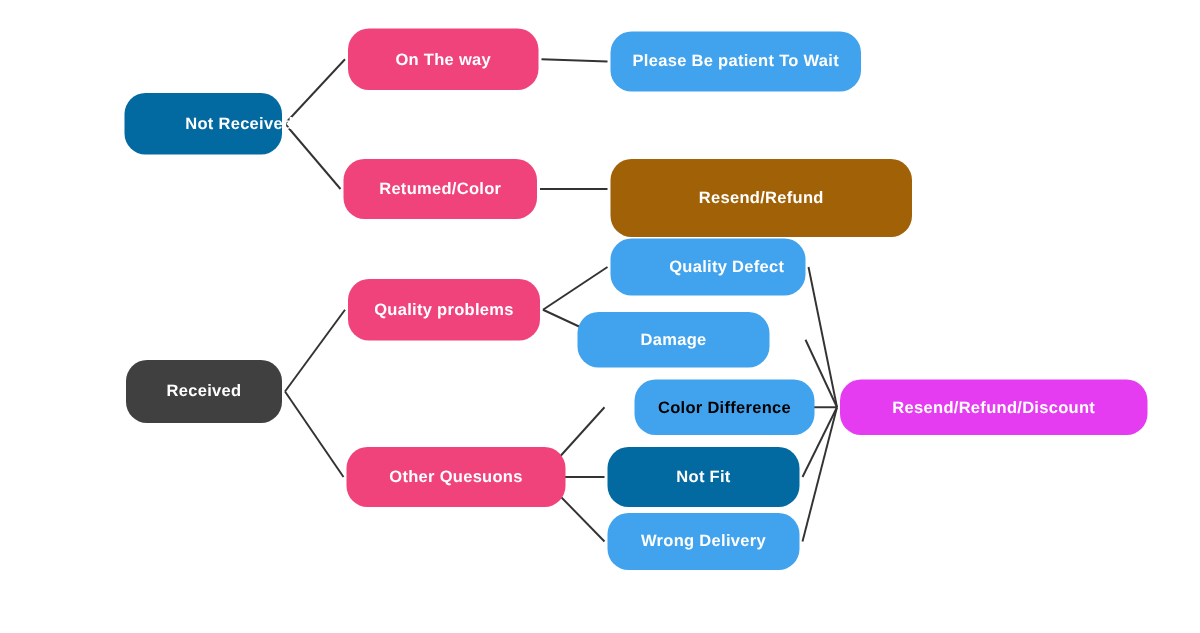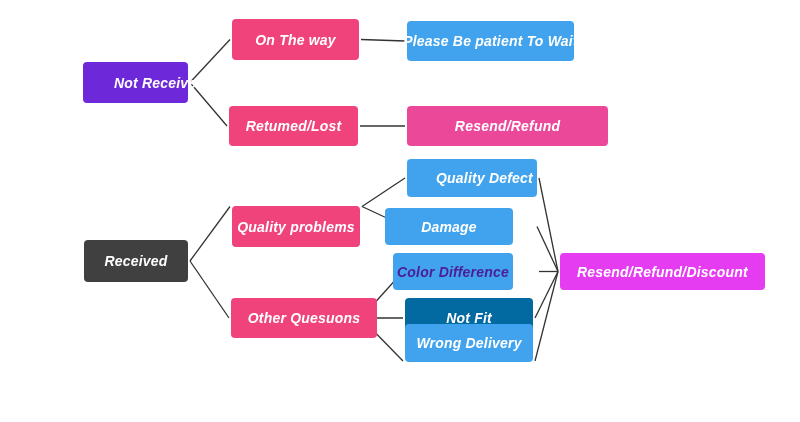--- a/index.html
+++ b/index.html
@@ -22,29 +22,28 @@
     width: 800px;
     height: 422px;
     z-index: 1;
   }
   .node {
     position: absolute;
     z-index: 2;
     display: flex;
     align-items: center;
     justify-content: center;
-    border-radius: 4px;
+    border-radius: 14px;
     color: #ffffff;
-    font-size: 14px;
+    font-size: 11px;
     font-weight: 700;
     letter-spacing: 0.2px;
     white-space: nowrap;
     box-sizing: border-box;
     text-align: center;
-    font-style: italic;
   }
 </style>
 </head>
 <body>
 
 <div class="canvas">
   <svg class="edges-svg" width="800" height="422" viewBox="0 0 800 422" xmlns="http://www.w3.org/2000/svg">
       <line x1="190" y1="82.5" x2="230" y2="39.5" stroke="#333333" stroke-width="1.3"></line>
       <line x1="190" y1="82.5" x2="227" y2="126" stroke="#333333" stroke-width="1.3"></line>
       <line x1="361" y1="39.5" x2="405" y2="41" stroke="#333333" stroke-width="1.3"></line>
@@ -56,28 +55,28 @@
       <line x1="361" y1="318" x2="403" y2="271.5" stroke="#333333" stroke-width="1.3"></line>
       <line x1="361" y1="318" x2="403" y2="318" stroke="#333333" stroke-width="1.3"></line>
       <line x1="361" y1="318" x2="403" y2="361" stroke="#333333" stroke-width="1.3"></line>
       <line x1="539" y1="178" x2="558" y2="271.5" stroke="#333333" stroke-width="1.3"></line>
       <line x1="537" y1="226.5" x2="558" y2="271.5" stroke="#333333" stroke-width="1.3"></line>
       <line x1="539" y1="271.5" x2="558" y2="271.5" stroke="#333333" stroke-width="1.3"></line>
       <line x1="535" y1="318" x2="558" y2="271.5" stroke="#333333" stroke-width="1.3"></line>
       <line x1="535" y1="361" x2="558" y2="271.5" stroke="#333333" stroke-width="1.3"></line>
     </svg>
   <div id="nodes-layer">
-      <div class="node" style="left: 83px; top: 62px; width: 105px; height: 41px; background: #6d28d9; color: rgb(255, 255, 255); padding-left: 48px;">Not Received</div>
+      <div class="node" style="left: 83px; top: 62px; width: 105px; height: 41px; background: #0369a1; color: rgb(255, 255, 255); padding-left: 48px;">Not Received</div>
       <div class="node" style="left: 232px; top: 19px; width: 127px; height: 41px; background: rgb(240, 67, 124); color: rgb(255, 255, 255);">On The way</div>
       <div class="node" style="left: 407px; top: 21px; width: 167px; height: 40px; background: rgb(65, 163, 238); color: rgb(255, 255, 255);">Please Be patient To Wait</div>
-      <div class="node" style="left: 229px; top: 106px; width: 129px; height: 40px; background: rgb(240, 67, 124); color: rgb(255, 255, 255);">Retumed/Lost</div>
-      <div class="node" style="left: 407px; top: 106px; width: 201px; height: 40px; background: #ec4899; color: rgb(255, 255, 255);">Resend/Refund</div>
-      <div class="node" style="left: 232px; top: 186px; width: 128px; height: 41px; background: rgb(240, 67, 124); color: rgb(255, 255, 255); margin-top: 20px;">Quality problems</div>
+      <div class="node" style="left: 229px; top: 106px; width: 129px; height: 40px; background: rgb(240, 67, 124); color: rgb(255, 255, 255);">Retumed/Color</div>
+      <div class="node" style="left: 407px; top: 106px; width: 201px; height: 52px; background: #a16207; color: rgb(255, 255, 255);">Resend/Refund</div>
+      <div class="node" style="left: 232px; top: 186px; width: 128px; height: 41px; background: rgb(240, 67, 124); color: rgb(255, 255, 255);">Quality problems</div>
       <div class="node" style="left: 407px; top: 159px; width: 130px; height: 38px; background: rgb(65, 163, 238); color: rgb(255, 255, 255); padding-left: 25px;">Quality Defect</div>
       <div class="node" style="left: 385px; top: 208px; width: 128px; height: 37px; background: rgb(65, 163, 238); color: rgb(255, 255, 255);">Damage</div>
       <div class="node" style="left: 84px; top: 240px; width: 104px; height: 42px; background: #404040; color: rgb(255, 255, 255);">Received</div>
       <div class="node" style="left: 231px; top: 298px; width: 146px; height: 40px; background: rgb(240, 67, 124); color: rgb(255, 255, 255);">Other Quesuons</div>
-      <div class="node" style="left: 393px; top: 253px; width: 120px; height: 37px; background: rgb(65, 163, 238); color: #4c1d95;">Color Difference</div>
+      <div class="node" style="left: 423px; top: 253px; width: 120px; height: 37px; background: rgb(65, 163, 238); color: #000000;">Color Difference</div>
       <div class="node" style="left: 405px; top: 298px; width: 128px; height: 40px; background: #0369a1; color: rgb(255, 255, 255);">Not Fit</div>
-      <div class="node" style="left: 405px; top: 324px; width: 128px; height: 38px; background: rgb(65, 163, 238); color: rgb(255, 255, 255);">Wrong Delivery</div>
+      <div class="node" style="left: 405px; top: 342px; width: 128px; height: 38px; background: rgb(65, 163, 238); color: rgb(255, 255, 255);">Wrong Delivery</div>
       <div class="node" style="left: 560px; top: 253px; width: 205px; height: 37px; background: rgb(229, 60, 242); color: rgb(255, 255, 255);">Resend/Refund/Discount</div>
     </div>
 </div>
 
 </body></html>

